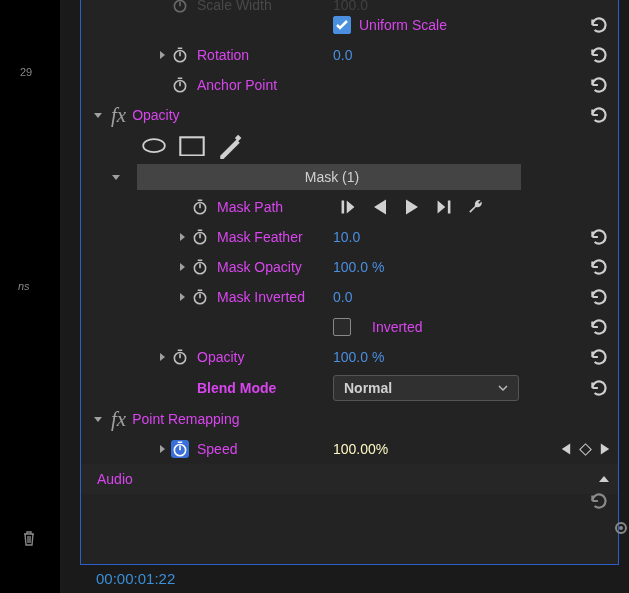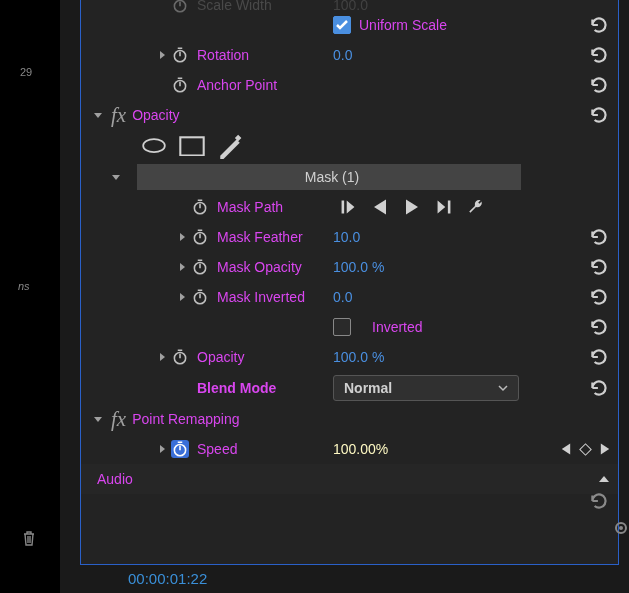--- a/index.html
+++ b/index.html
@@ -36,21 +36,21 @@
   .pc { width: 18px; height: 18px; display: flex; align-items: center; justify-content: center; cursor: pointer; }
   .pc svg { fill: #d0d0d0; }
   .keynav { position: absolute; right: 6px; display: flex; gap: 8px; align-items: center; }
   .kn { width: 14px; height: 14px; display: flex; align-items: center; justify-content: center; cursor: pointer; }
   .kn svg { fill: #d0d0d0; }
   .diamond { width: 9px; height: 9px; border: 1.5px solid #cfcfcf; transform: rotate(45deg); cursor: pointer; }
   .dropdown { position: absolute; left: 252px; width: 186px; height: 26px; background: #303030; border: 1px solid #555; border-radius: 3px; display: flex; align-items: center; padding: 0 10px; justify-content: space-between; cursor: pointer; }
   .dropdown span { color: #d0d0d0; }
   .left-strip { position: absolute; left: 0; top: 0; width: 60px; height: 100%; background: #000000; color: #888; font-size: 11px; }
   .left-strip div { position: absolute; }
-  .timecode { position: absolute; left: 96px; bottom: 6px; color: #3a8fd8; font-size: 15px; margin-left: 32px; }
+  .timecode { position: absolute; left: 96px; bottom: 6px; color: #3a8fd8; font-size: 15px; }
   .audio-row { background: #262626; }
   .upcaret { position: absolute; right: 8px; }
   .scroll-dot { position:absolute; right:2px; top:522px; width:12px; height:12px; border:2px solid #888; border-radius:50%; }
   .scroll-dot::after { content:''; position:absolute; left:2px; top:2px; width:4px; height:4px; background:#888; border-radius:50%; }
   .trash { position:absolute; left:22px; top:530px; width:14px; height:16px; }
   .trash svg { stroke:#888; fill:none; stroke-width:1.4; }
 </style>
 </head>
 <body>
 

